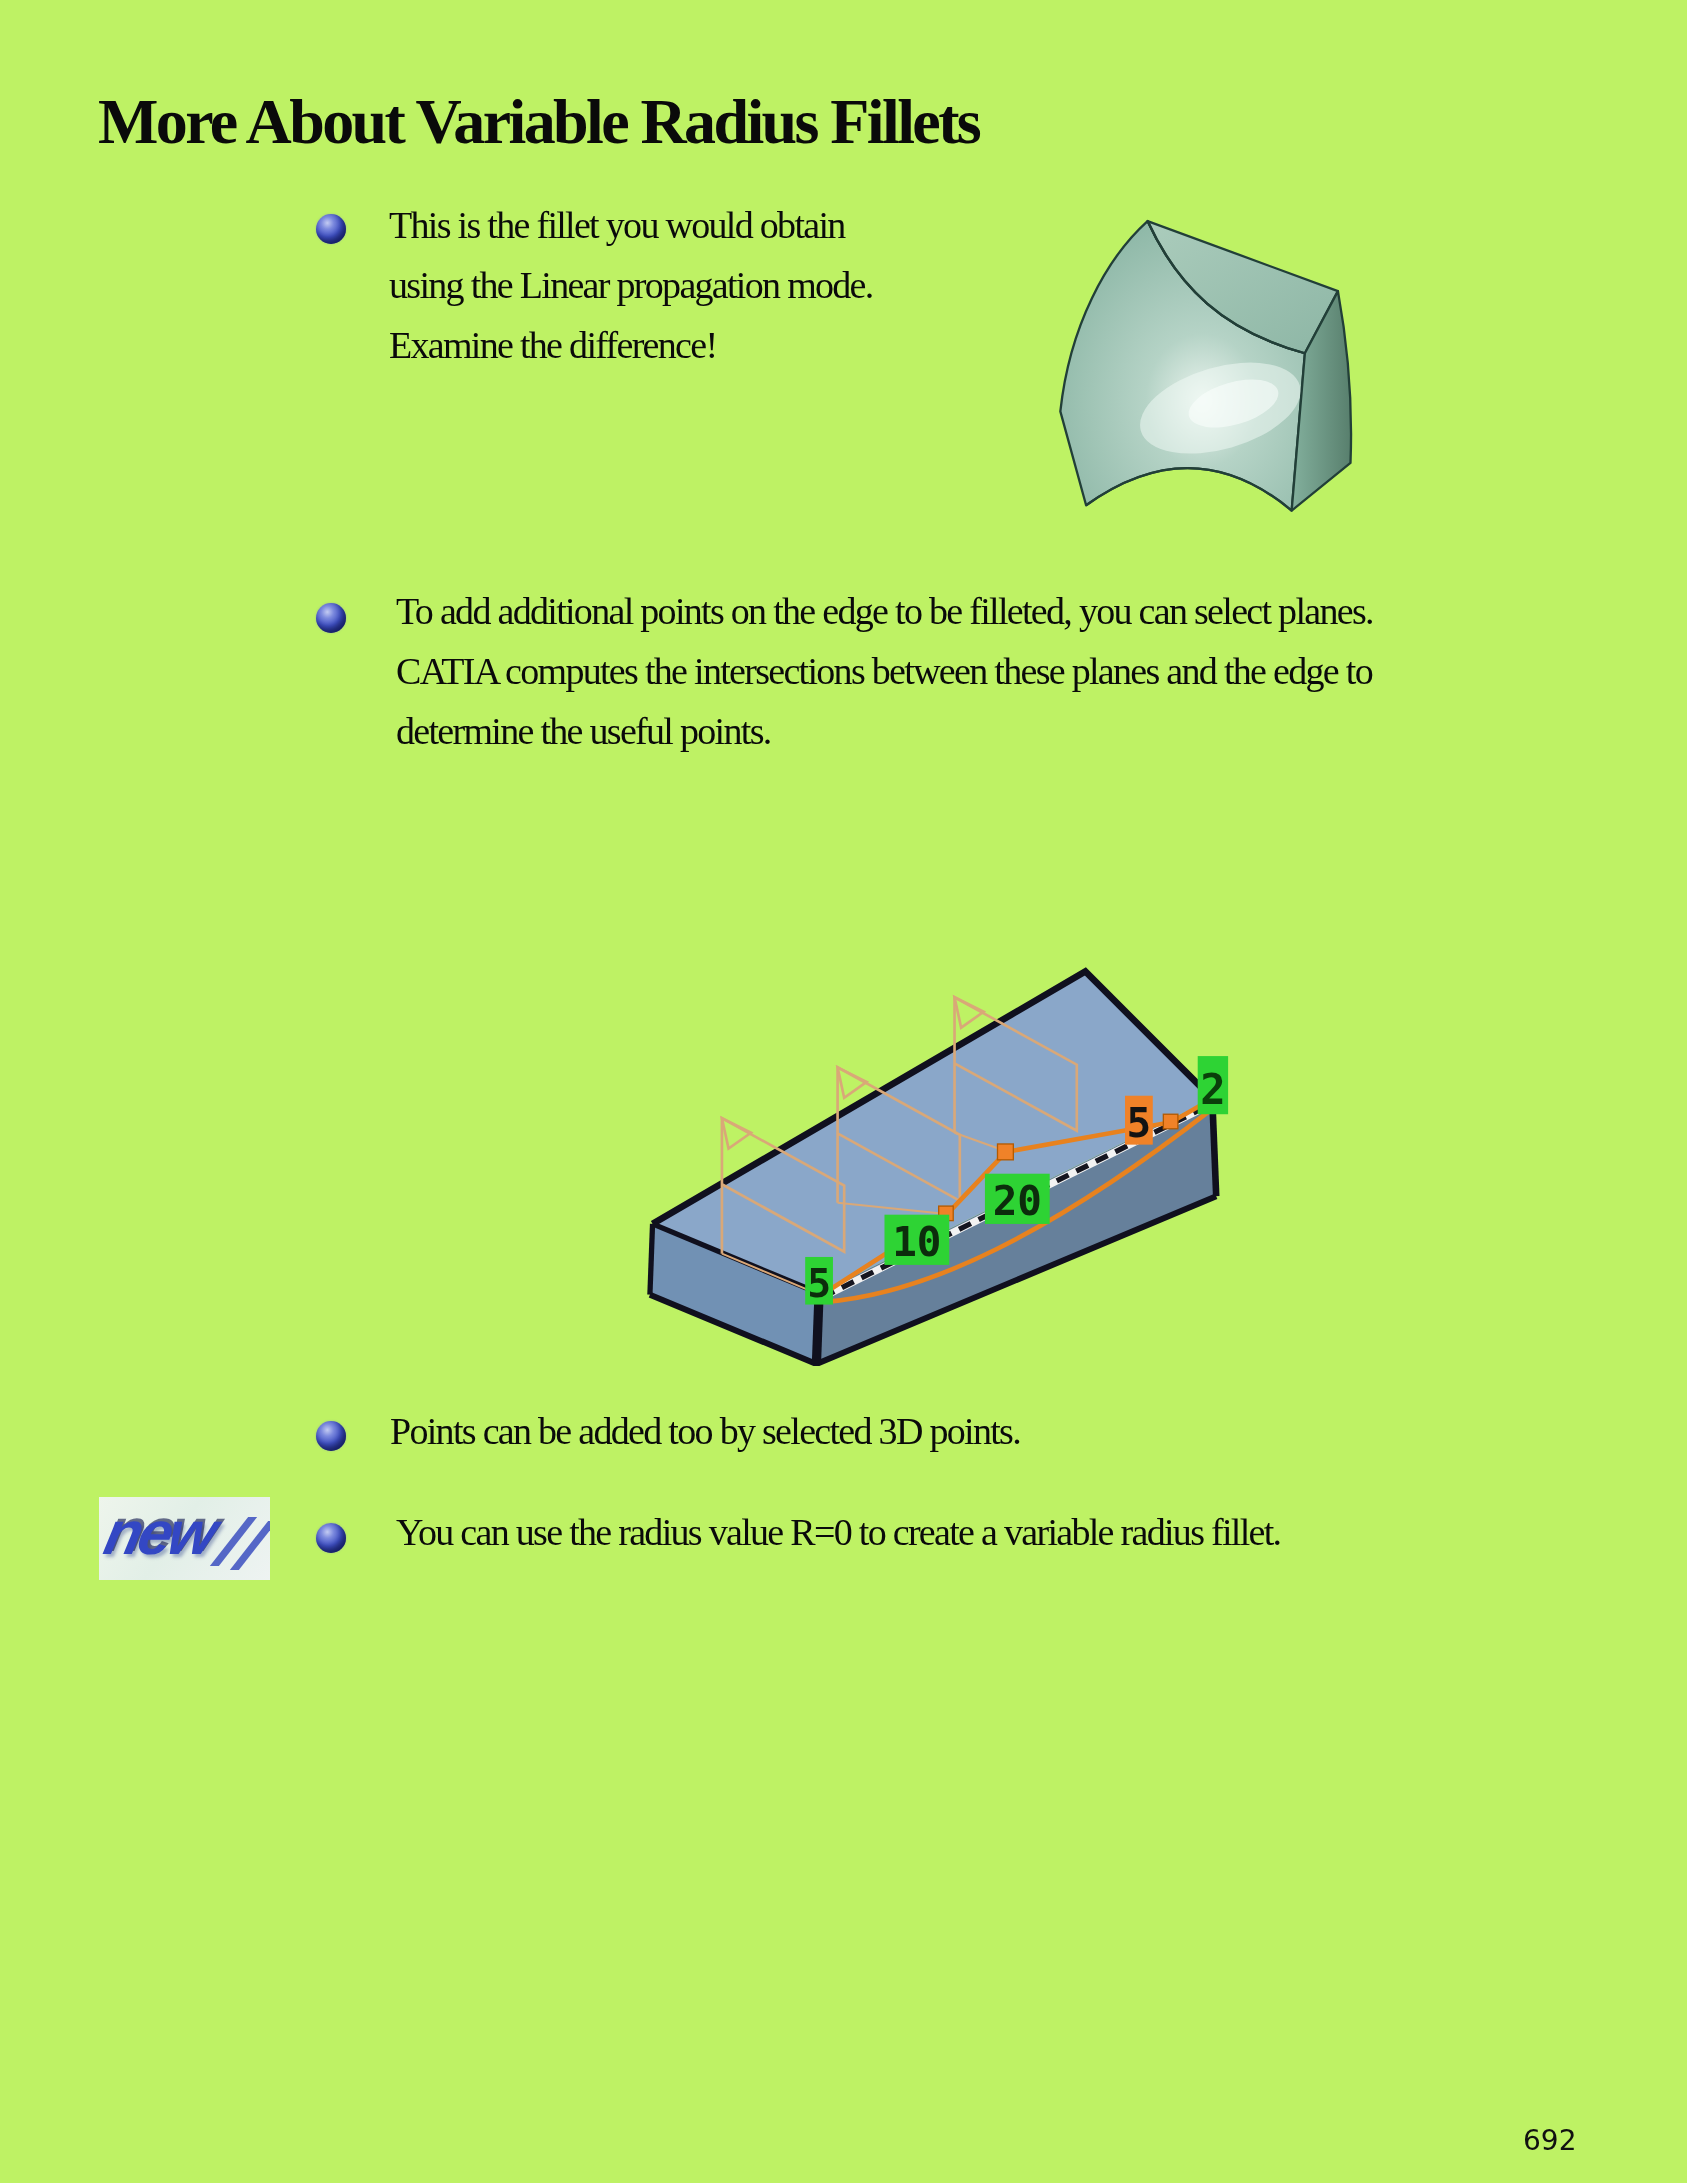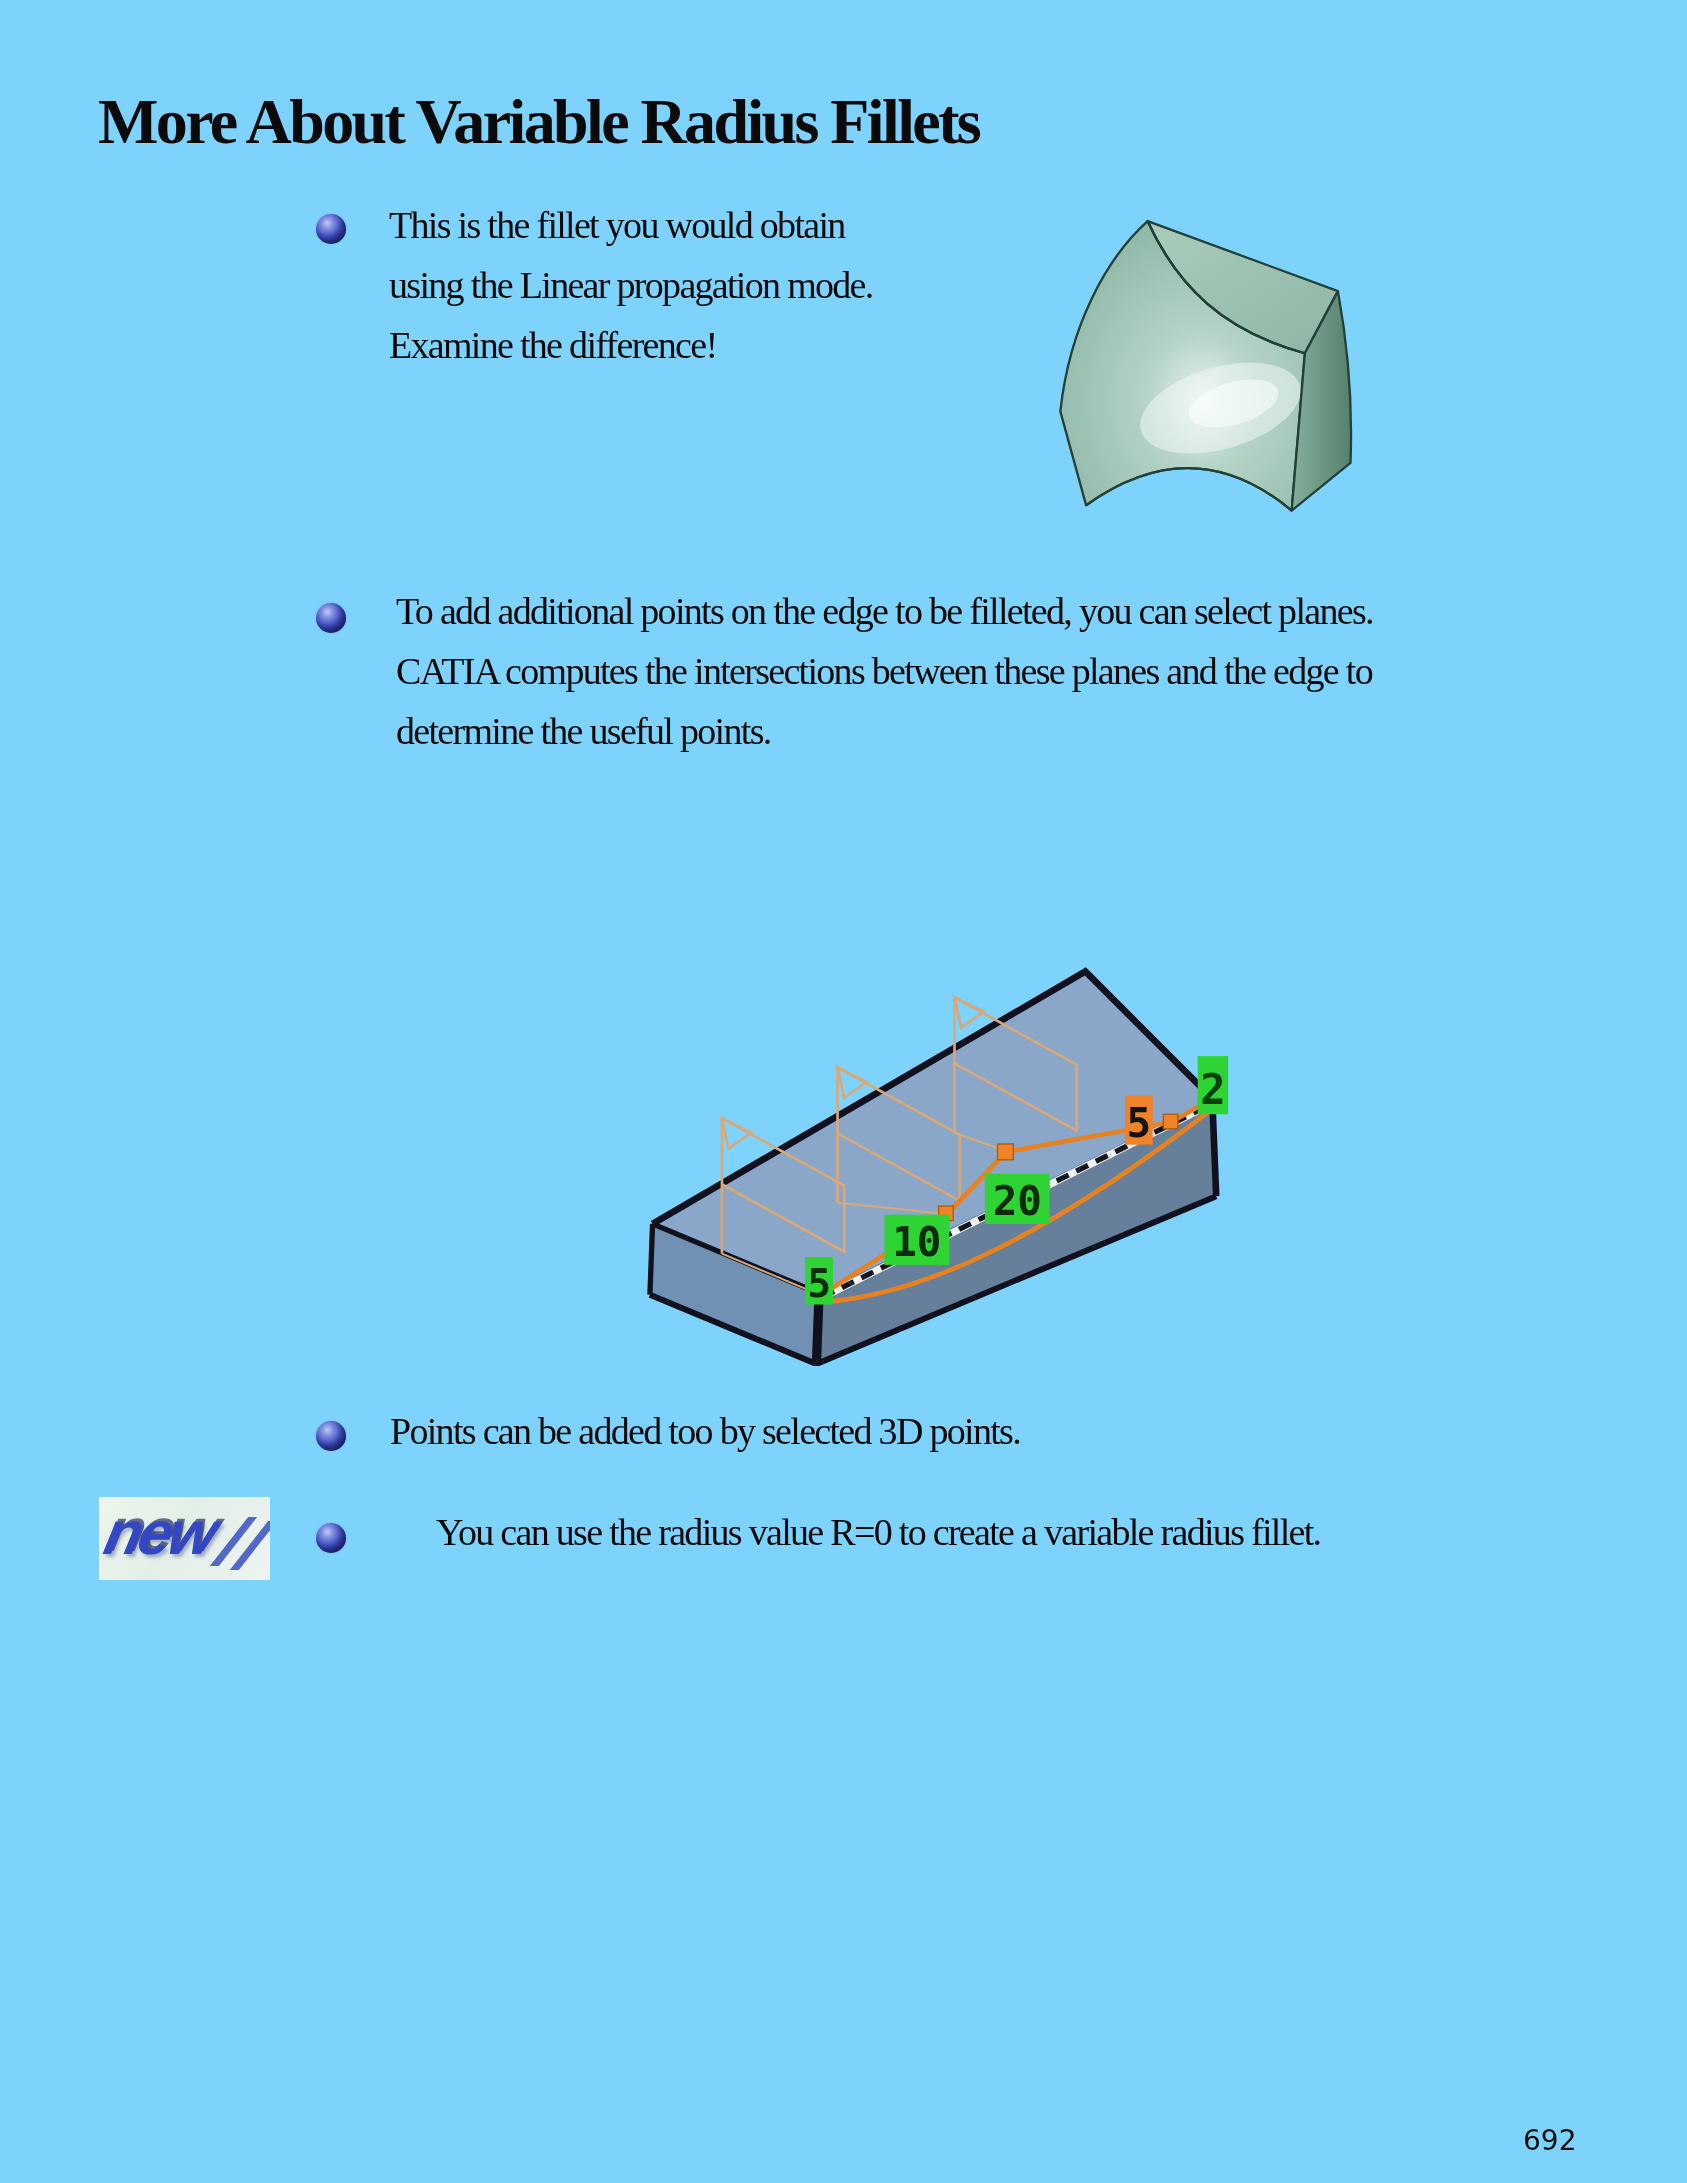--- a/index.html
+++ b/index.html
@@ -1,16 +1,16 @@
 <!DOCTYPE html>
 <html style="font-size:10.6px"><head>
 <meta charset="utf-8">
 <style>
   html,body{margin:0;padding:0;background:#888;}
-  .page{position:relative;width:1687px;height:2183px;background:#7dd3fc;overflow:hidden;
+  .page{position:relative;width:1687px;height:2183px;background:#bef264;overflow:hidden;
         font-family:"Liberation Serif","DejaVu Serif",serif;color:#0a0a0a;}
   .title{position:absolute;left:98px;top:85px;font-size:64px;font-weight:bold;
          letter-spacing:-2.6px;white-space:nowrap;}
   .body-text{position:absolute;font-size:38px;line-height:60px;letter-spacing:-1.7px;
              white-space:pre-line;}
   .bullet-icon{position:absolute;width:30px;height:30px;border-radius:50%;
       background:radial-gradient(circle at 38% 30%,#c3cbf2 0%,#7c8ade 22%,#4152c6 50%,#27338f 82%,#1a2266 100%);
       box-shadow:inset -3.3px -4.6px 6px rgba(8,12,60,.55), 0 0 2px rgba(120,130,200,.5);}
   .figure{position:absolute;}
   .stamp{position:absolute;left:99px;top:1497px;width:171px;height:83px;
@@ -133,18 +133,18 @@
   <span class="bullet-icon" style="left:316px;top:1421px;"></span>
   <div class="body-text" style="left:390px;top:1401px;width:1158px;">Points can be added too by selected 3D points.</div>
 
   <div class="stamp">
     <span class="stamp-text">new</span>
     <span class="stamp-slash" style="left:130px;top:20px;"></span>
     <span class="stamp-slash" style="left:150px;top:24px;"></span>
   </div>
 
   <span class="bullet-icon" style="left:316px;top:1523px;"></span>
-  <div class="body-text" style="left:396px;top:1502px;width:1191px;margin-left:40px;">You can use the radius value R=0 to create a variable radius fillet.</div>
+  <div class="body-text" style="left:396px;top:1502px;width:1191px;">You can use the radius value R=0 to create a variable radius fillet.</div>
 
   <div class="page-number">692</div>
 
 </div>
 
 
 </body></html>

